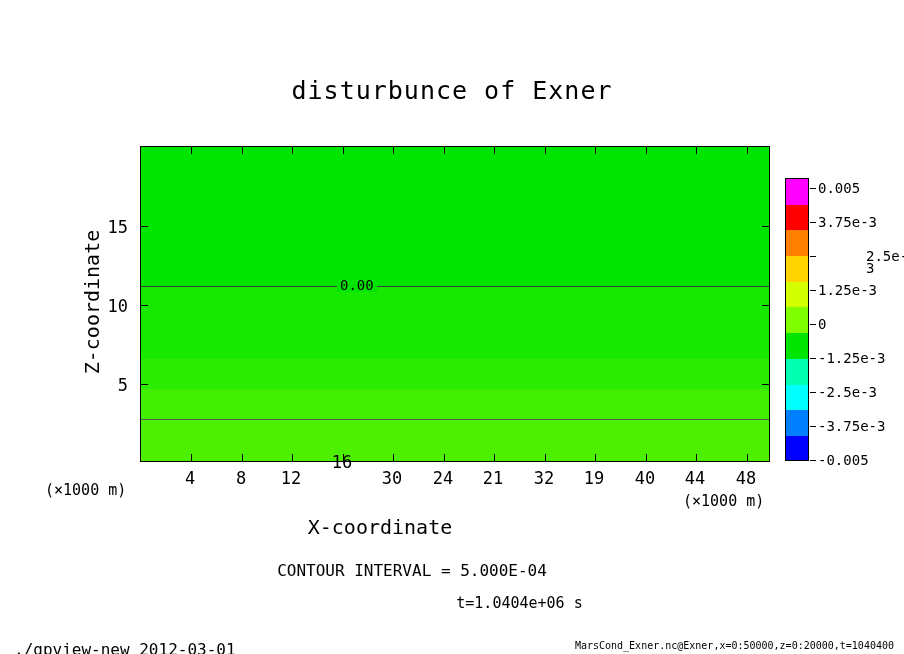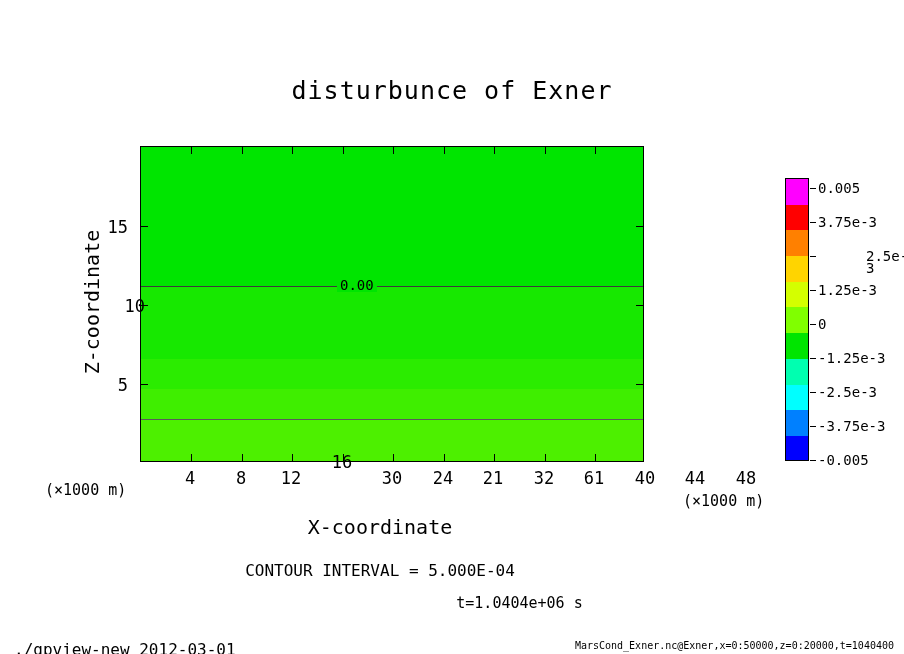--- a/index.html
+++ b/index.html
@@ -9,21 +9,21 @@
     color:#000000;
     overflow:hidden;
   }
   .abs{position:absolute;}
   #title{
     left:0;top:76px;width:904px;text-align:center;
     font-size:25px;letter-spacing:1px;
   }
   
   #plot{
-    left:140px;top:146px;width:504px;height:316px;
+    left:140px;top:146px;width:630px;height:316px;
     border:1px solid #000;box-sizing:border-box;
     overflow:hidden;
   }
   #plotfill{position:absolute;left:0;top:0;right:0;bottom:0;}
   .band{position:absolute;left:0;width:100%;}
   .cline{position:absolute;left:0;width:100%;height:1px;background:#3b3b3b;}
   .clabel{
     position:absolute;font-size:14px;background:#00e500;
     padding:0 3px;line-height:13px;
   }
@@ -36,21 +36,21 @@
   .xlab{position:absolute;font-size:17px;text-align:center;width:40px;}
   .ylab{position:absolute;font-size:17px;text-align:right;width:40px;}
   #ytitle{
     left:-8px;top:290px;width:200px;text-align:center;
     font-size:20px;
     transform:rotate(-90deg);transform-origin:50% 50%;
   }
   #xtitle{left:0;top:515px;width:760px;text-align:center;font-size:20px;}
   #xunit-left{left:45px;top:481px;font-size:15px;}
   #xunit-right{left:683px;top:492px;font-size:15px;}
-  #contourinfo{left:0;top:561px;width:760px;text-align:center;font-size:16px;}
+  #contourinfo{left:0;top:561px;width:760px;text-align:center;font-size:16px;padding-left:32px;}
   #timeinfo{left:0;top:594px;width:904px;text-align:center;font-size:15px;padding-left:135px;box-sizing:border-box;}
   #footleft{left:14px;top:640px;font-size:16px;}
   #footright{right:10px;top:640px;font-size:10px;}
   
   #cbar{
     left:785px;top:178px;width:24px;height:283px;
     border:1px solid #000;box-sizing:border-box;overflow:hidden;
   }
   .cbcell{width:100%;}
   .cbtick{position:absolute;left:810px;width:6px;height:1px;background:#000;}
@@ -110,27 +110,27 @@
 </div>
 
 <div class="xlab abs" style="left:170px;top:468px;">4</div>
 <div class="xlab abs" style="left:221px;top:468px;">8</div>
 <div class="xlab abs" style="left:271px;top:468px;">12</div>
 <div class="xlab abs" style="left:322px;top:452px;">16</div>
 <div class="xlab abs" style="left:372px;top:468px;">30</div>
 <div class="xlab abs" style="left:423px;top:468px;">24</div>
 <div class="xlab abs" style="left:473px;top:468px;">21</div>
 <div class="xlab abs" style="left:524px;top:468px;">32</div>
-<div class="xlab abs" style="left:574px;top:468px;">61</div>
+<div class="xlab abs" style="left:574px;top:468px;">19</div>
 <div class="xlab abs" style="left:625px;top:468px;">40</div>
 <div class="xlab abs" style="left:675px;top:468px;text-align:center;">44</div>
 <div class="xlab abs" style="left:726px;top:468px;">48</div>
 
 <div class="ylab abs" style="left:88px;top:375px;">5</div>
-<div class="ylab abs" style="left:88px;top:296px;padding-left:17px;">10</div>
+<div class="ylab abs" style="left:88px;top:296px;">10</div>
 <div class="ylab abs" style="left:88px;top:217px;">15</div>
 
 <div class="abs" id="ytitle">Z-coordinate</div>
 <div class="abs" id="xtitle">X-coordinate</div>
 <div class="abs" id="xunit-left">(×1000 m)</div>
 <div class="abs" id="xunit-right">(×1000 m)</div>
 
 <div class="abs" id="contourinfo">CONTOUR INTERVAL = 5.000E-04</div>
 <div class="abs" id="timeinfo">t=1.0404e+06 s</div>
 

